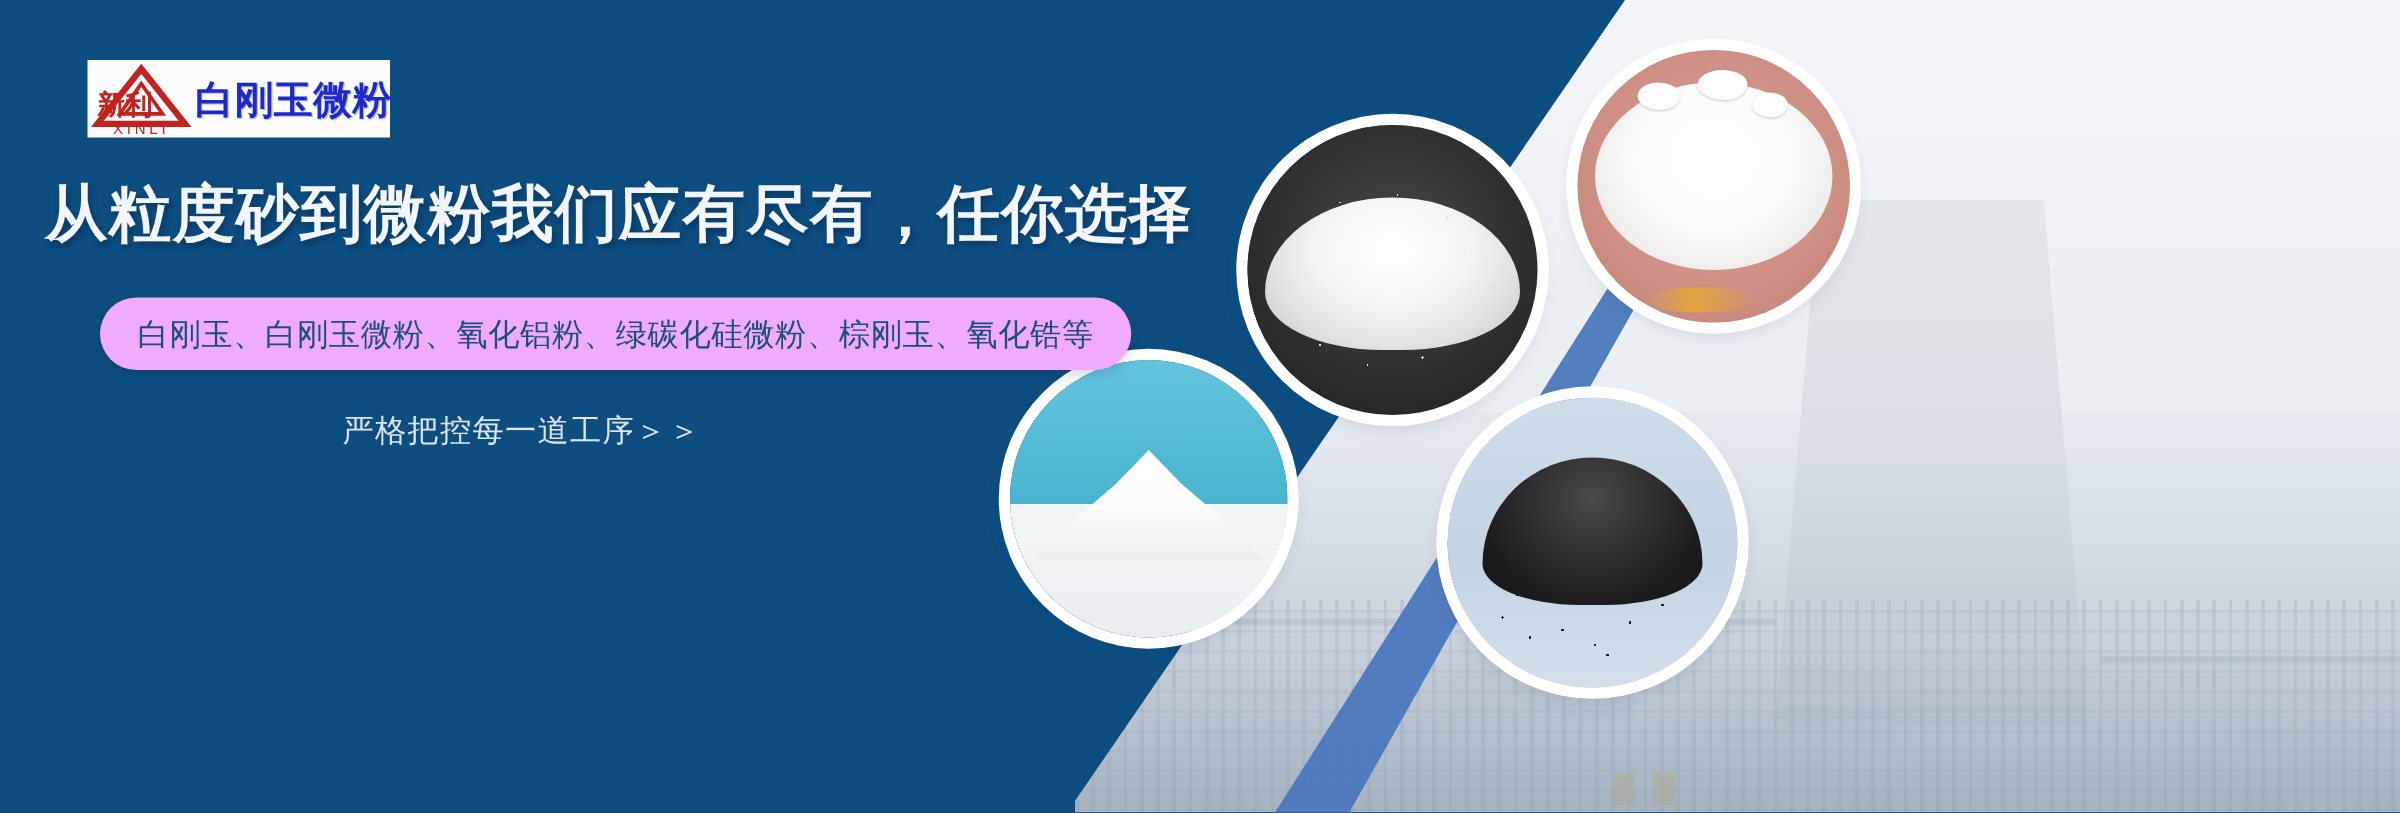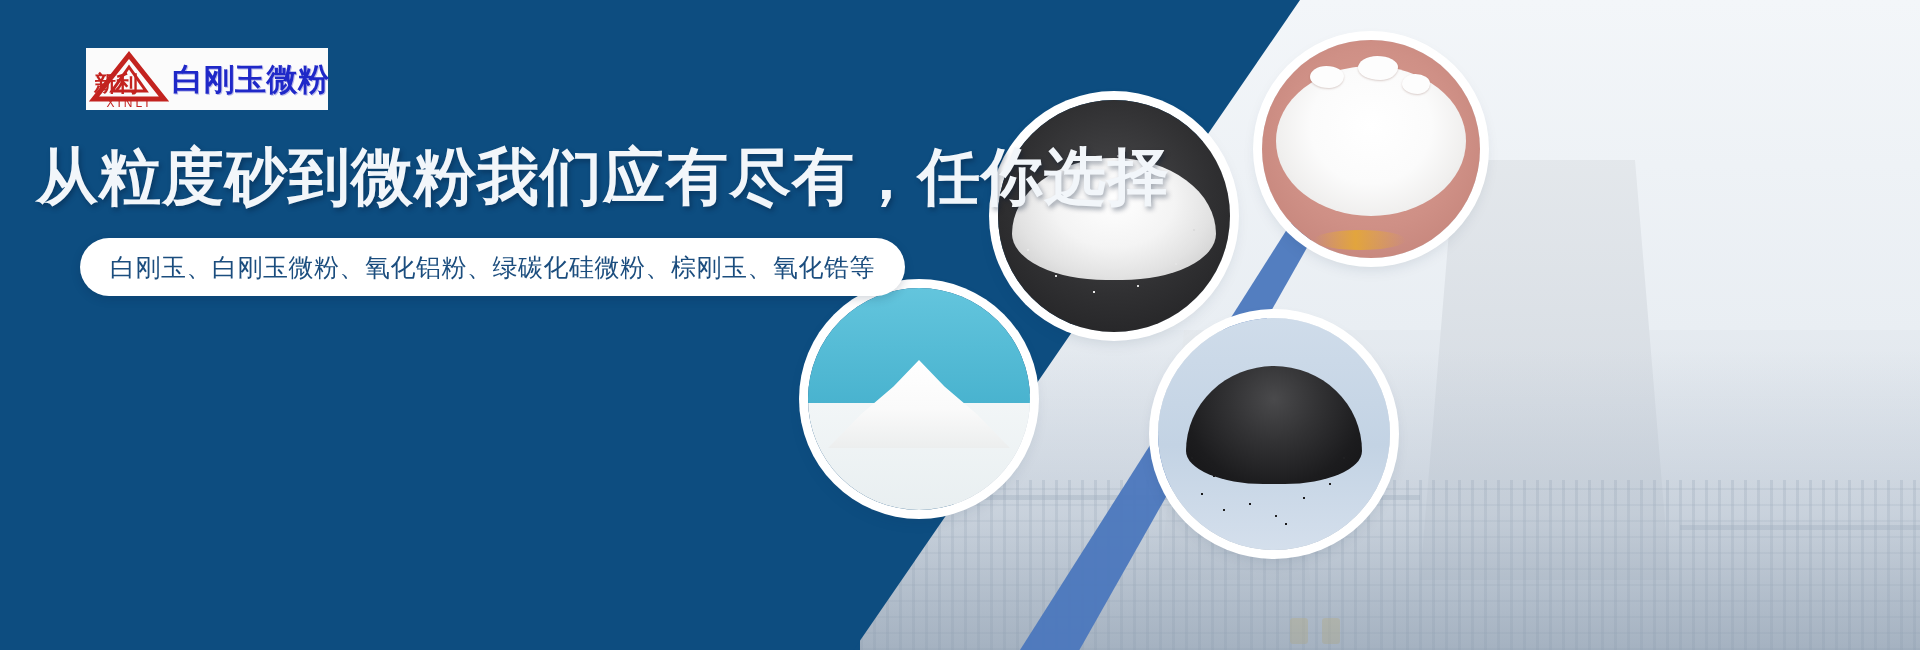--- a/index.html
+++ b/index.html
@@ -142,42 +142,42 @@
       radial-gradient(2px 2px at 172px 166px,#222 50%,transparent 51%),
       radial-gradient(2px 2px at 56px 158px,#1a1a1c 50%,transparent 51%),
       radial-gradient(2px 2px at 186px 140px,#202022 50%,transparent 51%),
       radial-gradient(1.8px 1.8px at 34px 140px,#1d1d1f 50%,transparent 51%),
       radial-gradient(1.8px 1.8px at 128px 206px,#1a1a1c 50%,transparent 51%);
   }
 
   
   .logo-box{
     position:absolute;left:70px;top:48px;width:242px;height:62px;
-    background:#fbfbfb;display:flex;align-items:center;margin-left:16px;
+    background:#fbfbfb;display:flex;align-items:center;
   }
   .logo-mark{
     position:relative;width:86px;height:60px;flex:0 0 86px;
   }
   .logo-mark svg{display:block;}
   .logo-word{
     color:#1f28c8;font-weight:bold;font-size:31px;letter-spacing:.5px;
     line-height:1;white-space:nowrap;
     text-shadow:1px 1px 0 rgba(60,60,200,.35);
   }
 
   .headline{
     position:absolute;left:36px;top:146px;
-    color:#f2f6fa;font-size:62px;font-weight:bold;letter-spacing:1px;
+    color:#f2f6fa;font-size:50px;font-weight:bold;letter-spacing:1px;
     white-space:nowrap;line-height:1;
     text-shadow:2px 3px 5px rgba(0,20,45,.35);
   }
 
   .pill{
     position:absolute;left:80px;top:238px;
-    height:58px;border-radius:29px;background:#ffffff;
+    height:58px;border-radius:29px;background:#f0abfc;
     display:flex;align-items:center;padding:0 30px;
     box-shadow:0 3px 10px rgba(0,25,55,.18);
   }
   .pill-text{
     color:#1b4d7e;font-size:25px;white-space:nowrap;letter-spacing:.5px;
   }
 
   .tagline{
     position:absolute;left:274px;top:328px;
     color:#d9e6f2;font-size:25px;letter-spacing:1px;white-space:nowrap;
@@ -238,14 +238,17 @@
     </div>
     <div class="logo-word">白刚玉微粉</div>
   </div>
 
   <div class="headline">从粒度砂到微粉我们应有尽有，任你选择</div>
 
   <div class="pill">
     <span class="pill-text">白刚玉、白刚玉微粉、氧化铝粉、绿碳化硅微粉、棕刚玉、氧化锆等</span>
   </div>
 
+  <div class="tagline">
+    <span>严格把控每一道工序</span><span class="arrows">＞＞</span>
+  </div>
 
 </div>
 
 </body></html>

